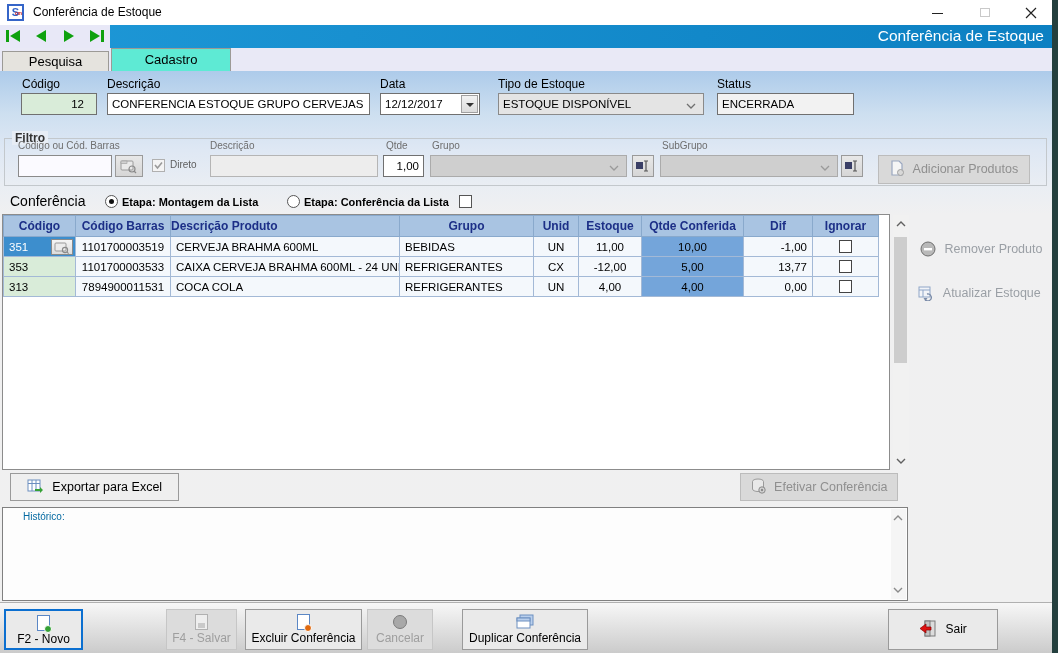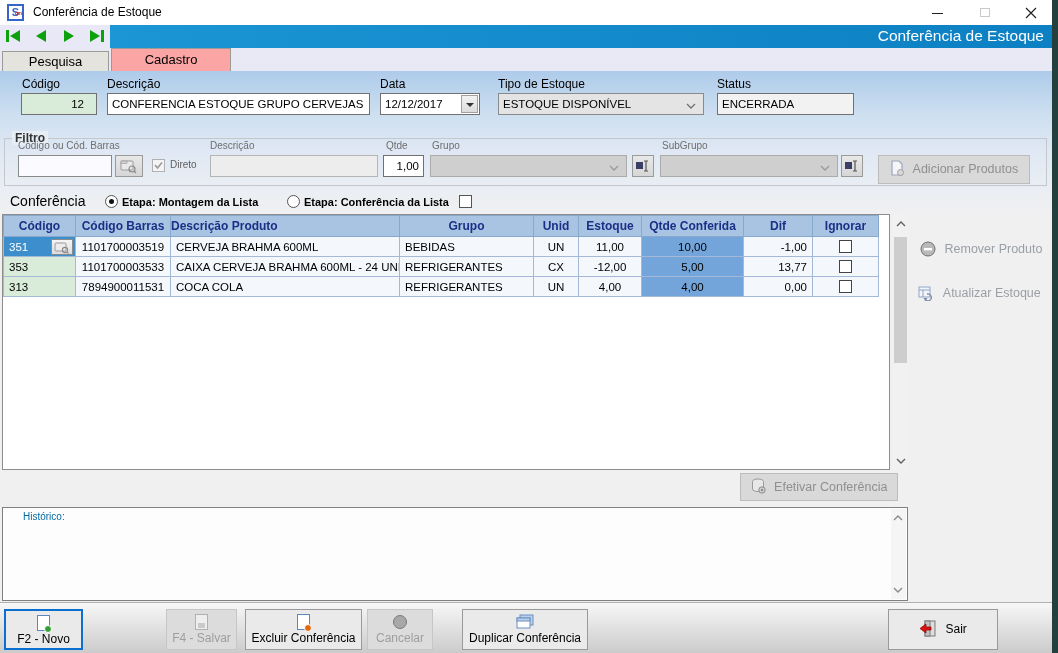--- a/index.html
+++ b/index.html
@@ -19,21 +19,21 @@
 
 .navbar { left:0; top:25px; width:1052px; height:23px; background:linear-gradient(to right,#1e98d7,#0c80c2); }
 .navblock { position:absolute; left:0; top:0; width:110px; height:23px; background:#e8e8f7; }
 .navbtn { position:absolute; top:3px; width:20px; height:17px; }
 .navtitle { position:absolute; right:8px; top:2px; color:#fff; font-size:15.5px; }
 
 
 .tabstrip { left:0; top:48px; width:1052px; height:23px; background:#e9e9f6; }
 .tab { position:absolute; text-align:center; font-size:13px; }
 .tab-inactive { left:2px; top:3px; width:107px; height:20px; background:#e5e3de; border:1px solid #9c9a96; border-bottom:none; line-height:20px; }
-.tab-active { left:111px; top:0px; width:120px; height:39px; background:#fca5a5; border:1px solid #9c9a96; border-bottom:none; line-height:22px; }
+.tab-active { left:111px; top:0px; width:120px; height:39px; background:#5eead4; border:1px solid #9c9a96; border-bottom:none; line-height:22px; }
 
 
 .content { left:0; top:71px; width:1052px; height:531px; background:linear-gradient(180deg,#adcbea 0%,#cddff0 8%,#dfe8f4 15%,#eaeef3 22%,#f0f0f1 27%,#f0f0f0 100%); }
 
 .flabel { position:absolute; font-size:12px; color:#000; }
 .field { position:absolute; height:22px; border:1px solid #707070; background:#fff; font-size:11.5px; line-height:20px; padding:0 4px; white-space:nowrap; overflow:hidden; }
 .green { background:#d9ecd9; text-align:right; padding-right:12px; }
 .combo-arrow-btn { position:absolute; right:1px; top:1px; width:17px; height:18px; background:linear-gradient(#f2f2f2,#dcdcdc); border:1px solid #a0a0a0; }
 .tri-down { position:absolute; left:4px; top:7px; width:0; height:0; border-left:4px solid transparent; border-right:4px solid transparent; border-top:4px solid #333; }
 .chev { position:absolute; width:12px; height:8px; }
@@ -334,20 +334,28 @@
   <span class="sideact" style="left:918px;top:285px;">
     <svg width="17" height="16" style="vertical-align:-4px;margin-right:5px;">
         <rect x="1" y="2" width="11" height="10" fill="#f2f4f8" stroke="#8fa6c8"></rect>
         <path d="M1 5 L12 5 M5 5 L5 12" stroke="#8fa6c8" stroke-width="1"></path>
         <path d="M9 9 a3.5 3.5 0 1 1 -2 5.5" stroke="#7a8ba8" fill="none" stroke-width="1.3"></path>
         <polygon points="5.5,13 9.5,13 7.5,16" fill="#7a8ba8"></polygon>
       </svg>
     <span>Atualizar Estoque</span>
   </span>
 
+  <div class="btn" style="left:10px;top:473px;width:169px;height:28px;line-height:26px;">
+    <svg width="16" height="15" style="vertical-align:-3px;margin-right:6px;">
+        <rect x="1" y="1" width="12" height="11" fill="#fff" stroke="#6d8fc0"></rect>
+        <path d="M1 4.5 L13 4.5 M5 1 L5 12 M9 1 L9 12" stroke="#6d8fc0" stroke-width="1"></path>
+        <polygon points="8,10 13,10 13,8 16,11 13,14 13,12 8,12" fill="#35a135"></polygon>
+      </svg>
+    <span>Exportar para Excel</span>
+  </div>
   <div class="btn btn-dis" style="left:740px;top:473px;width:158px;height:28px;line-height:26px;">
     <svg width="15" height="16" style="vertical-align:-3px;margin-right:5px;">
         <ellipse cx="7" cy="3.5" rx="5.5" ry="2.5" fill="#e8e8e8" stroke="#9a9a9a"></ellipse>
         <path d="M1.5 3.5 L1.5 11 A5.5 2.5 0 0 0 12.5 11 L12.5 3.5" fill="#e8e8e8" stroke="#9a9a9a"></path>
         <circle cx="11" cy="12" r="3.2" fill="#d2d2d2" stroke="#8a8a8a"></circle>
         <circle cx="11" cy="12" r="1.2" fill="#8a8a8a"></circle>
       </svg>
     <span>Efetivar Conferência</span>
   </div>
 

